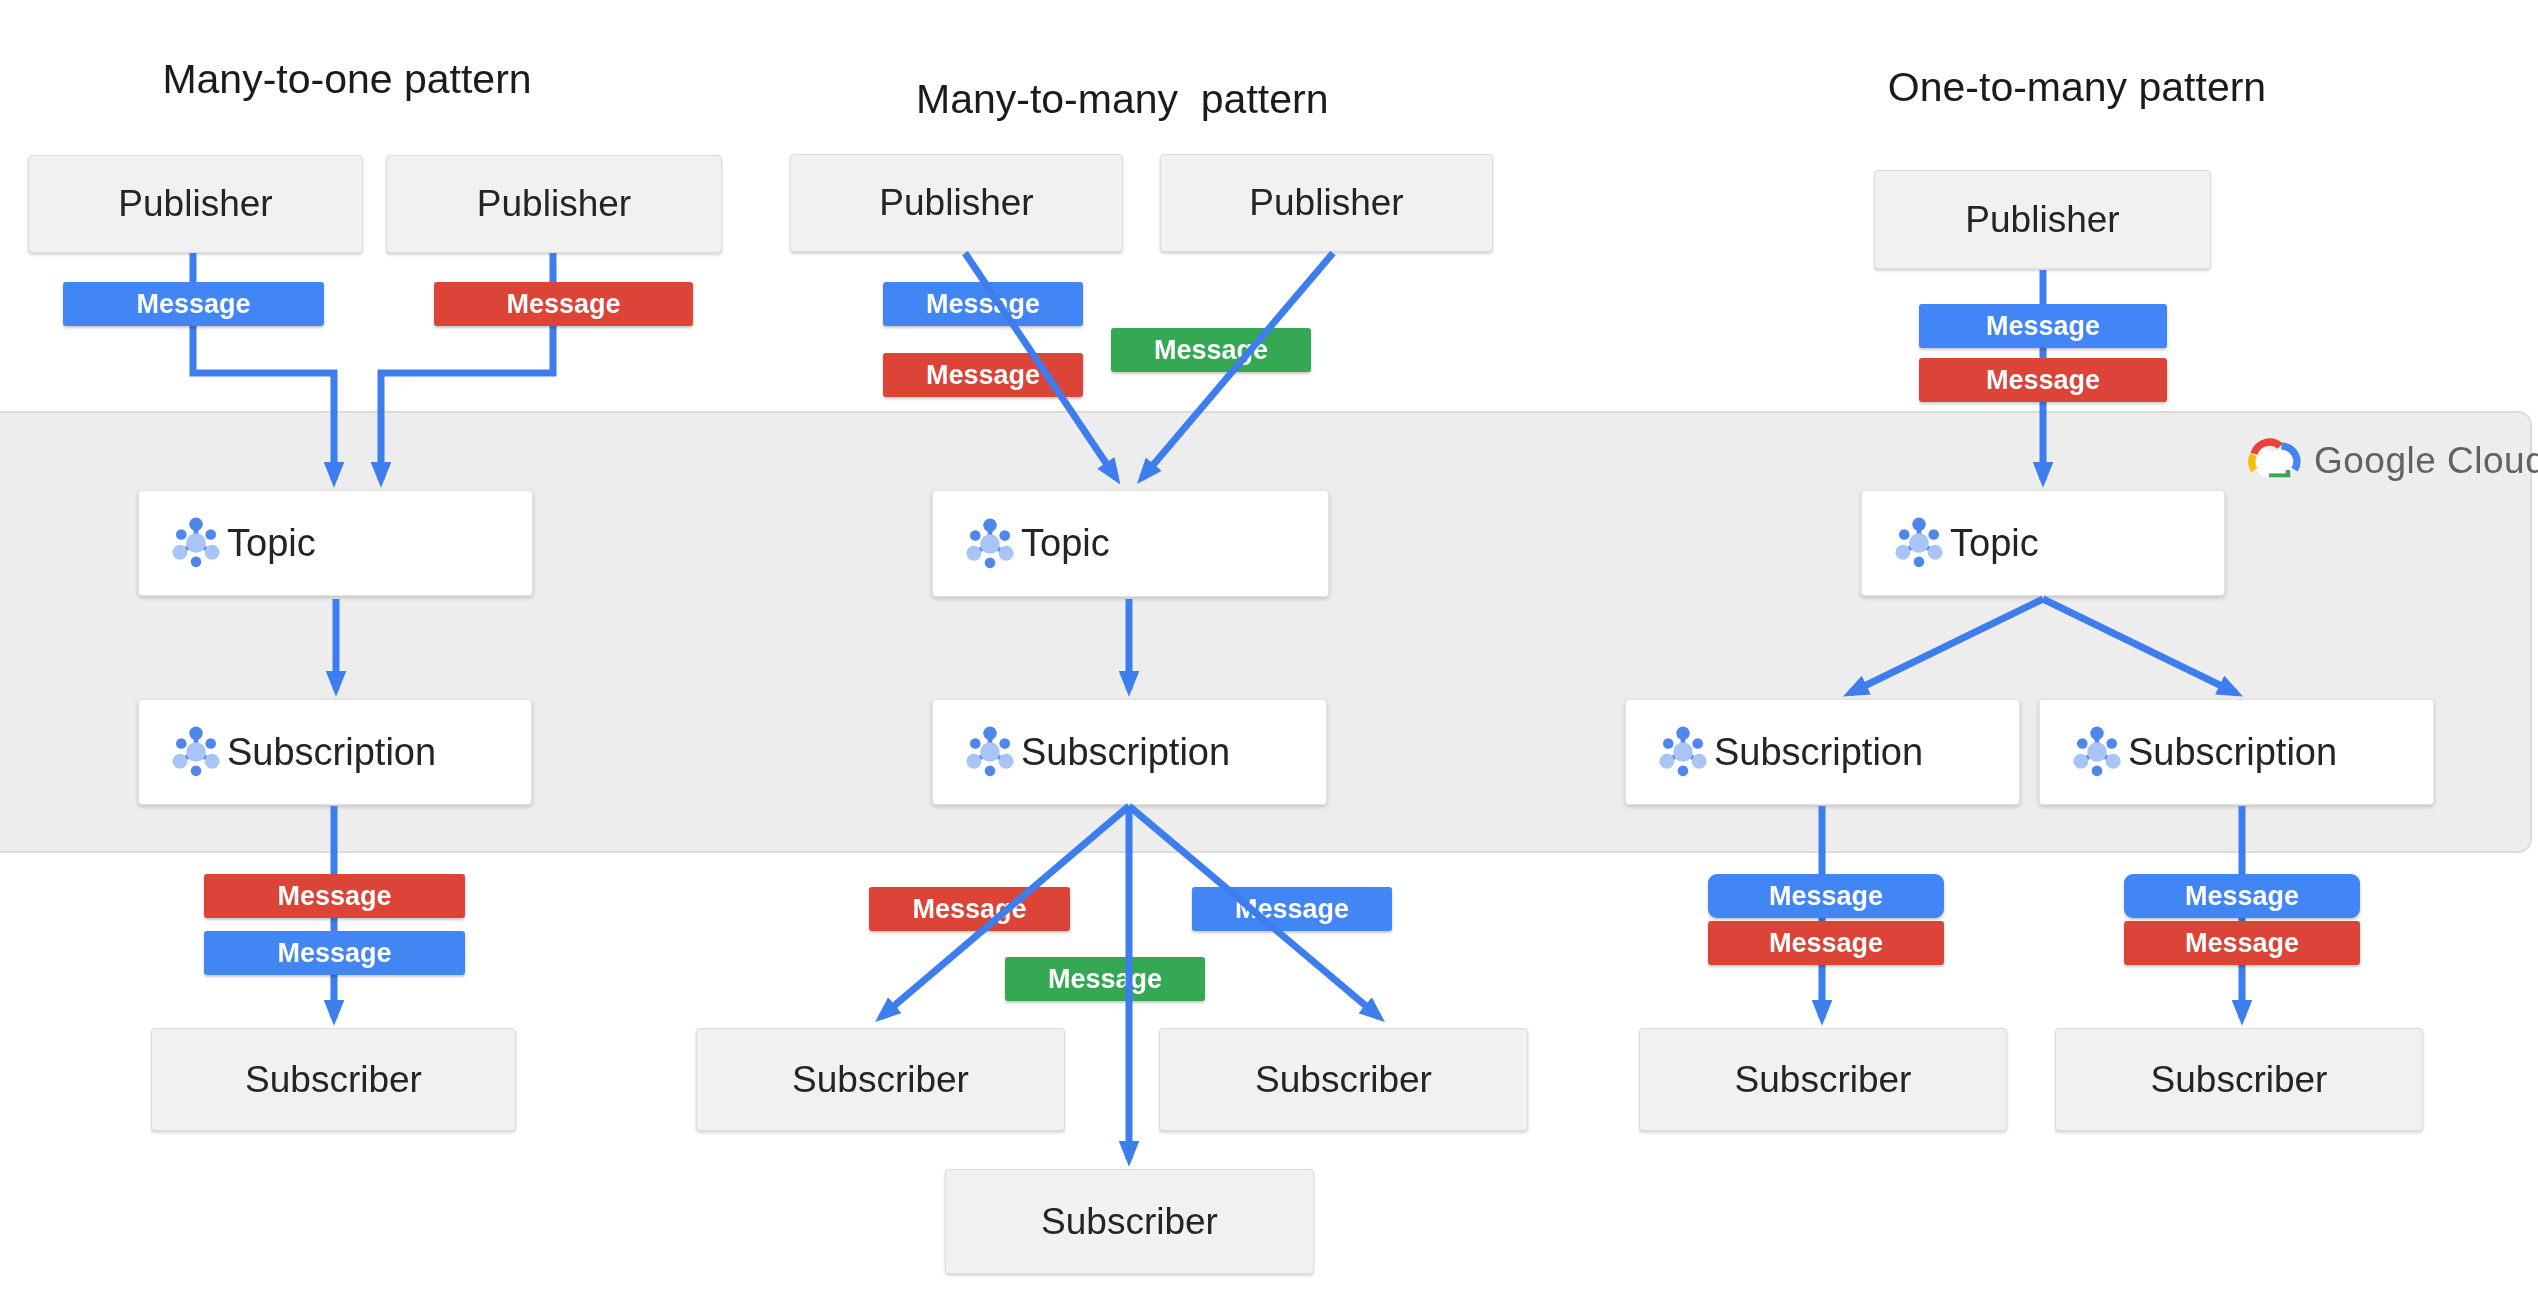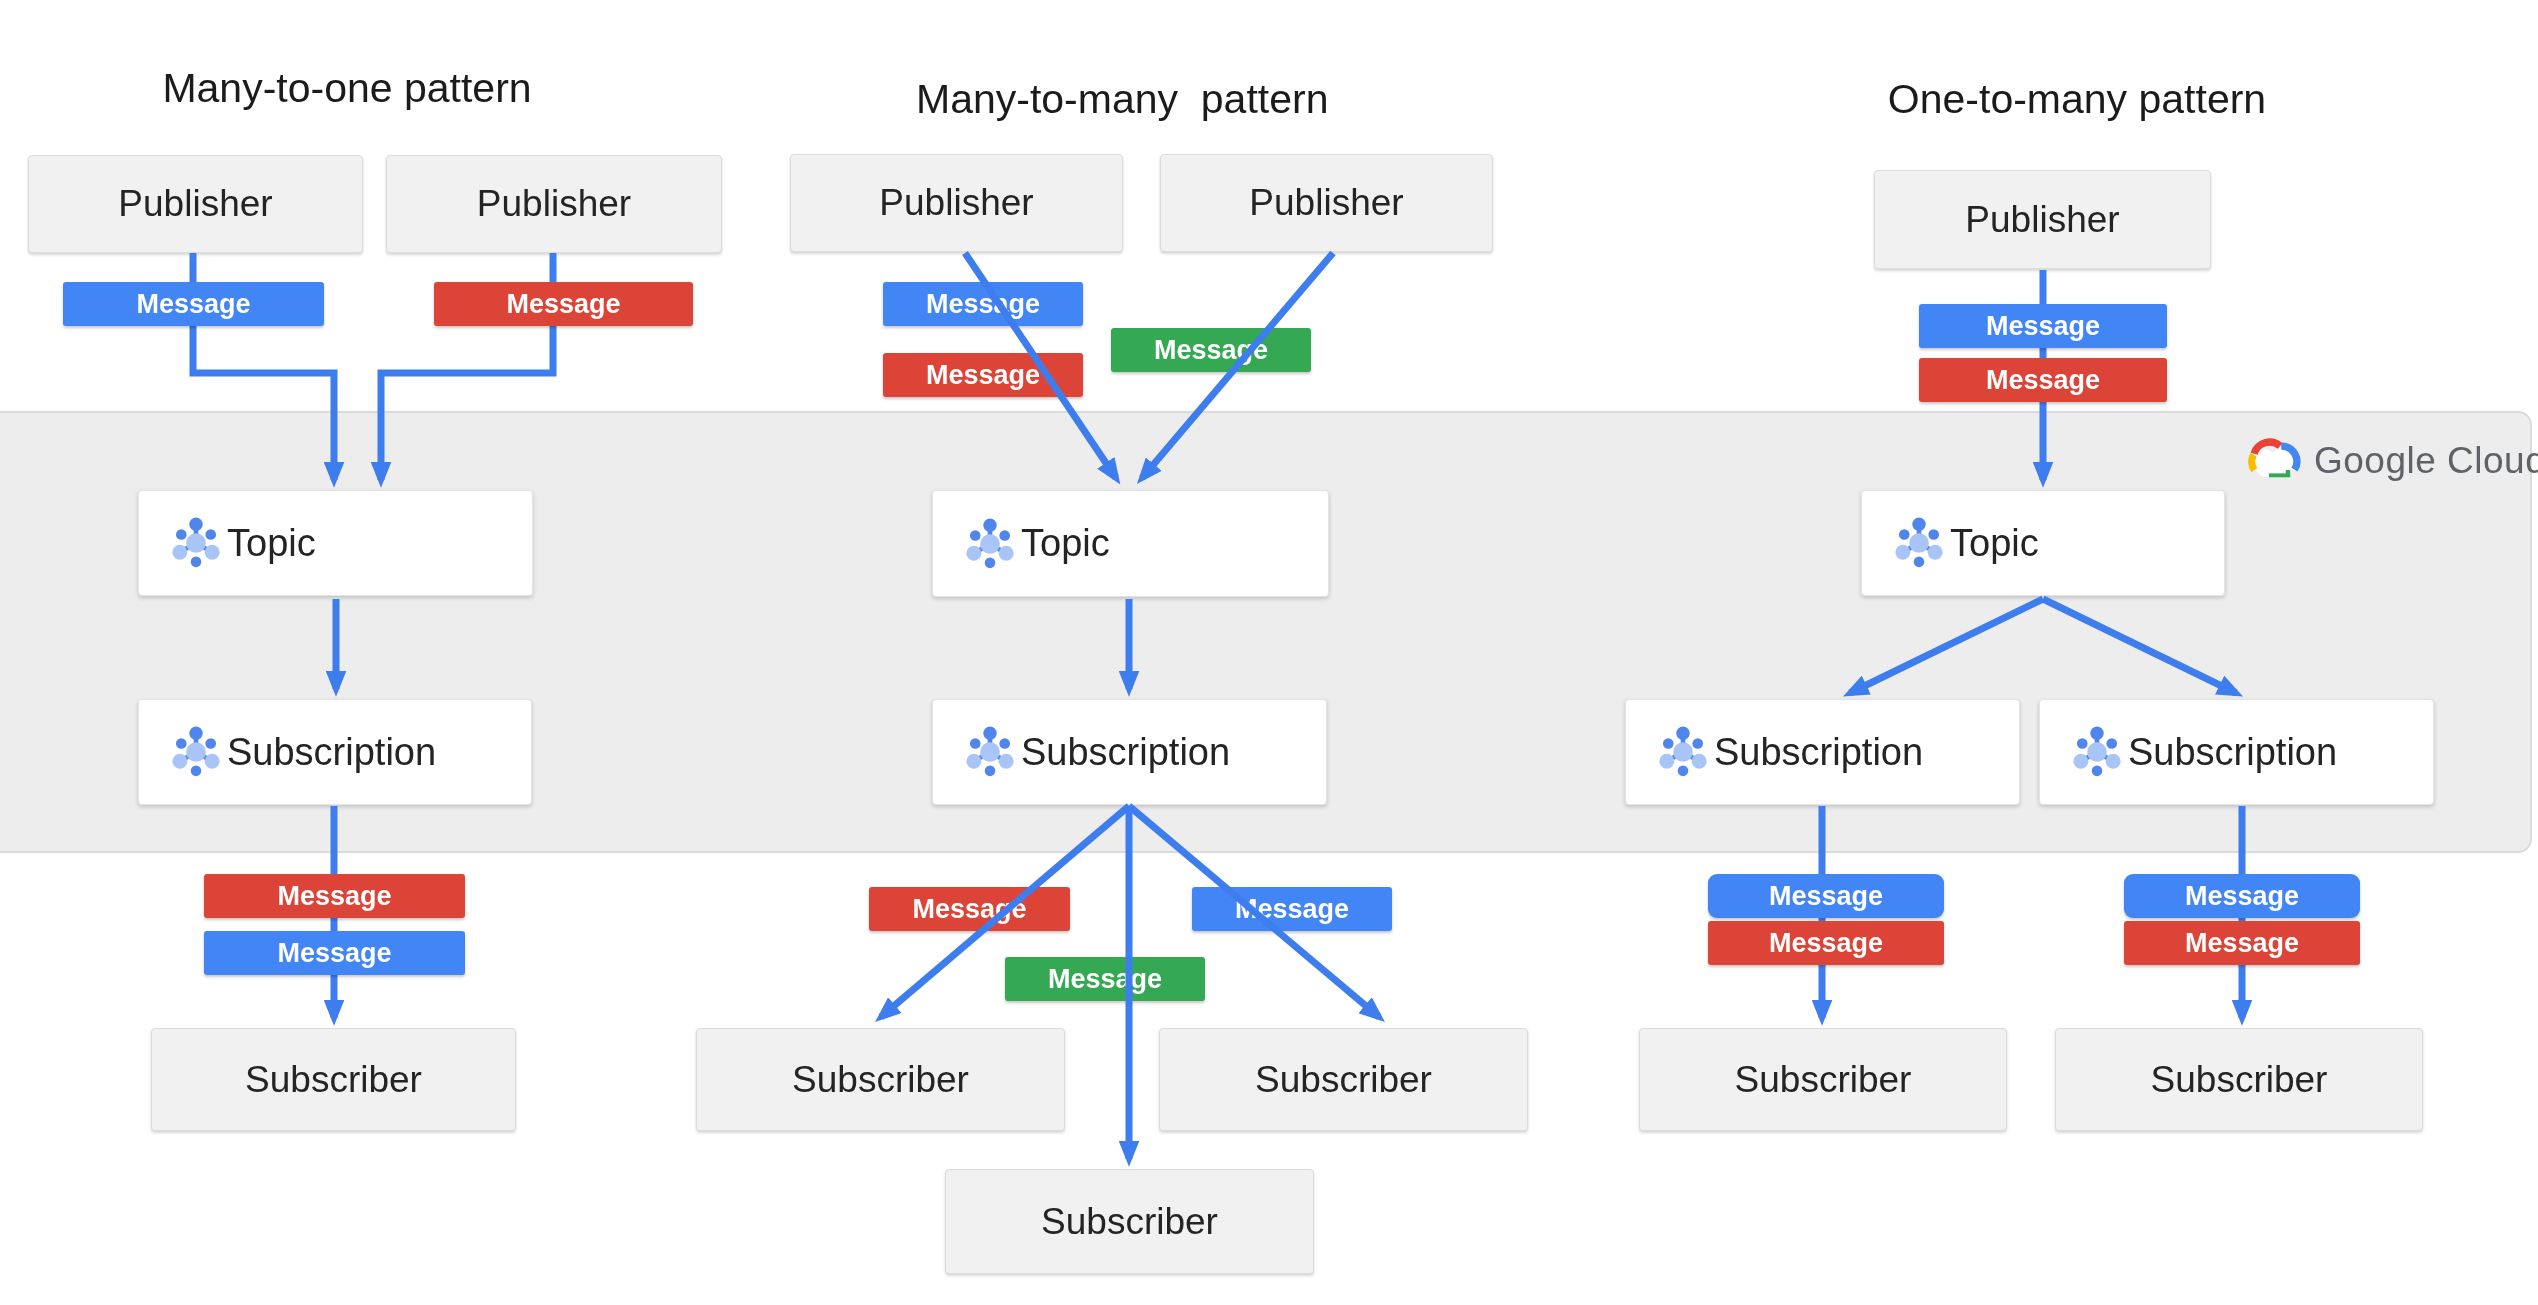--- a/index.html
+++ b/index.html
@@ -37,23 +37,23 @@
   .gc-yellow{stroke:var(--logo-yellow,#FBBC04);}
   .gc-green{stroke:var(--logo-green,#34A853);}
 </style>
 </head>
 <body>
 
 <div class="canvas">
 
   <div class="band"></div>
 
-  <div class="title" style="left:147px;top:65px;width:400px;">Many-to-one pattern</div>
+  <div class="title" style="left:147px;top:56px;width:400px;">Many-to-one pattern</div>
   <div class="title" style="left:916px;top:76px;width:400px;">Many-to-many  pattern</div>
-  <div class="title" style="left:1877px;top:76px;width:400px;">One-to-many pattern</div>
+  <div class="title" style="left:1877px;top:64px;width:400px;">One-to-many pattern</div>
 
   <div class="logo">
     <svg viewBox="0 0 100 80" width="56" height="45">
       <circle cx="32" cy="42" r="22" fill="#fff"></circle>
       <circle cx="62" cy="44" r="24" fill="#fff"></circle>
       <rect x="22" y="40" width="58" height="30" rx="13" fill="#fff"></rect>
       <path class="gc-arc gc-yellow" d="M15 57 A25 25 0 0 1 13.5 30"></path>
       <path class="gc-arc gc-red" d="M14.5 28 A29 29 0 0 1 61 14"></path>
       <path class="gc-arc gc-blue" d="M63 14.5 A27 27 0 0 1 86.5 56"></path>
       <path class="gc-arc gc-green" d="M41 63.5 H79"></path>

